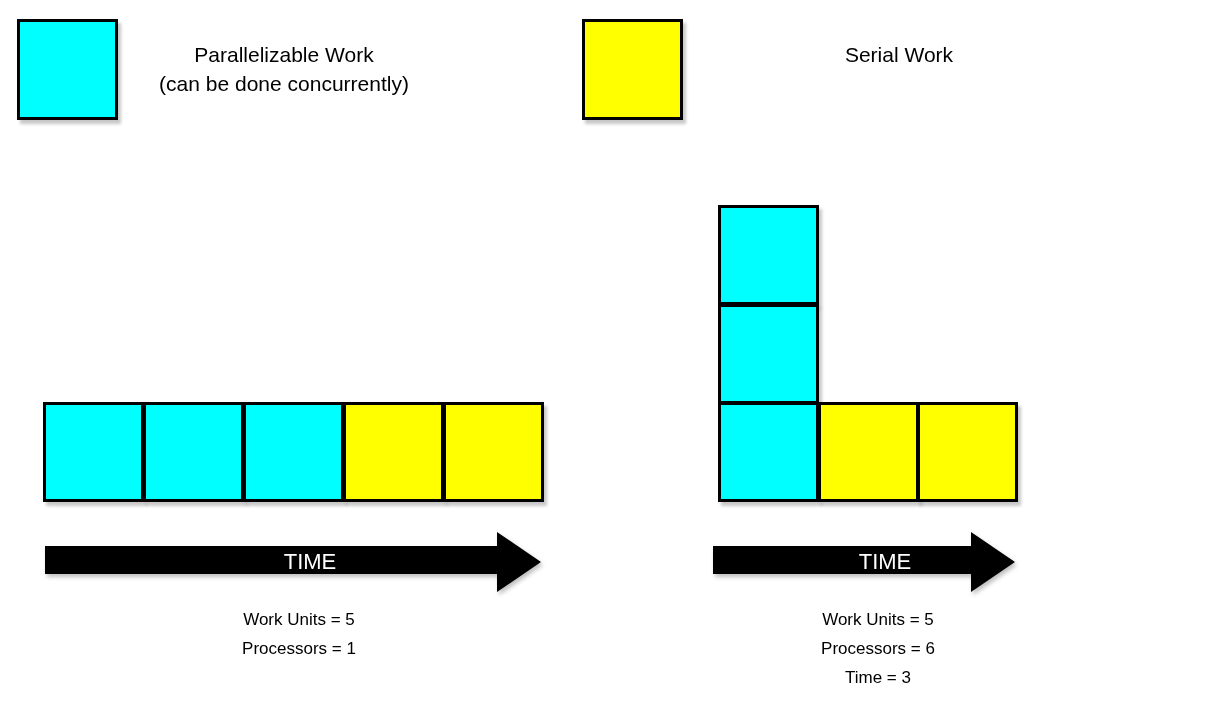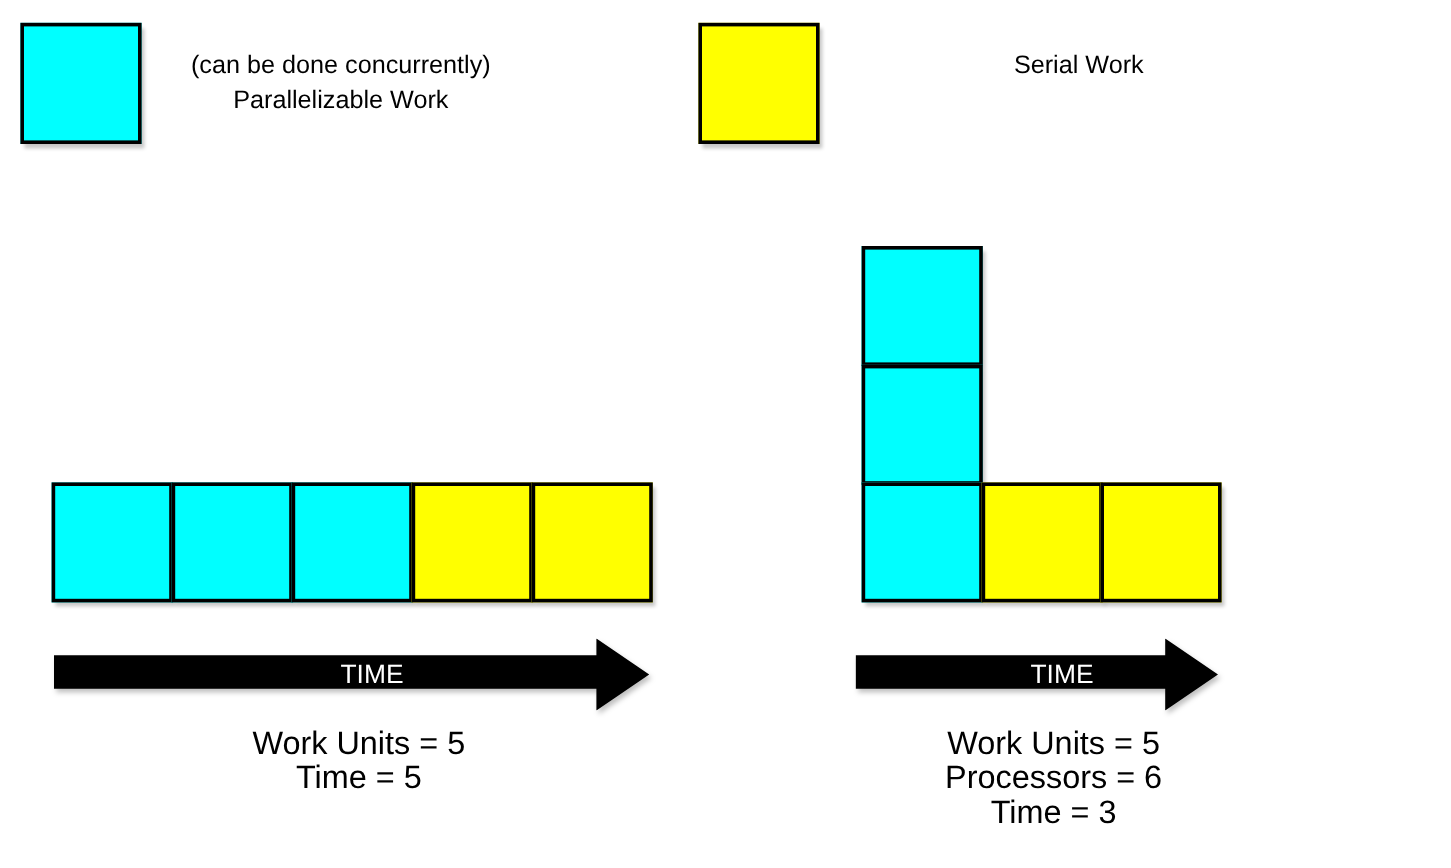--- a/index.html
+++ b/index.html
@@ -66,34 +66,34 @@
   .arrow text {
     font-family: "Liberation Sans", sans-serif;
     font-size: 22px;
   }
 
   
   .stats {
     position: absolute;
     width: 300px;
     text-align: center;
-    font-size: 27px;
+    font-size: 17px;
     line-height: 29px;
   }
   #stats-left  { left: 149px; top: 605px; }
   #stats-right { left: 728px; top: 605px; }
 </style>
 </head>
 <body>
 
 <div class="swatch" id="sw-parallel" style="background-color: rgb(0, 255, 255);"></div>
 
 <div class="legend-label" id="ll-parallel">
+  <div>Parallelizable Work</div>
   <div>(can be done concurrently)</div>
-  <div>Parallelizable Work</div>
 </div>
 
 <div class="swatch" id="sw-serial" style="background-color: rgb(255, 255, 0);"></div>
 
 <div class="legend-label" id="ll-serial">
   <div>Serial Work</div>
 </div>
 
 <div class="cell d1c0" style="background-color: rgb(0, 255, 255);"></div>
 <div class="cell d1c1" style="background-color: rgb(0, 255, 255);"></div>
@@ -101,21 +101,21 @@
 <div class="cell d1c3" style="background-color: rgb(255, 255, 0);"></div>
 <div class="cell d1c4" style="background-color: rgb(255, 255, 0);"></div>
 
 <svg class="arrow" id="arrow-left" viewBox="0 0 496 60">
   <polygon points="0,14 452,14 452,0 496,30 452,60 452,42 0,42" fill="#000000"></polygon>
   <text x="265" y="37" text-anchor="middle" fill="#ffffff">TIME</text>
 </svg>
 
 <div class="stats" id="stats-left">
   <div>Work Units = 5</div>
-  <div>Time = 5</div>
+  <div>Processors = 1</div>
 </div>
 
 <div class="cell d2c0" style="background-color: rgb(0, 255, 255);"></div>
 <div class="cell d2c1" style="background-color: rgb(0, 255, 255);"></div>
 <div class="cell d2c2" style="background-color: rgb(0, 255, 255);"></div>
 <div class="cell d2c3" style="background-color: rgb(255, 255, 0);"></div>
 <div class="cell d2c4" style="background-color: rgb(255, 255, 0);"></div>
 
 <svg class="arrow" id="arrow-right" viewBox="0 0 302 60">
   <polygon points="0,14 258,14 258,0 302,30 258,60 258,42 0,42" fill="#000000"></polygon>

